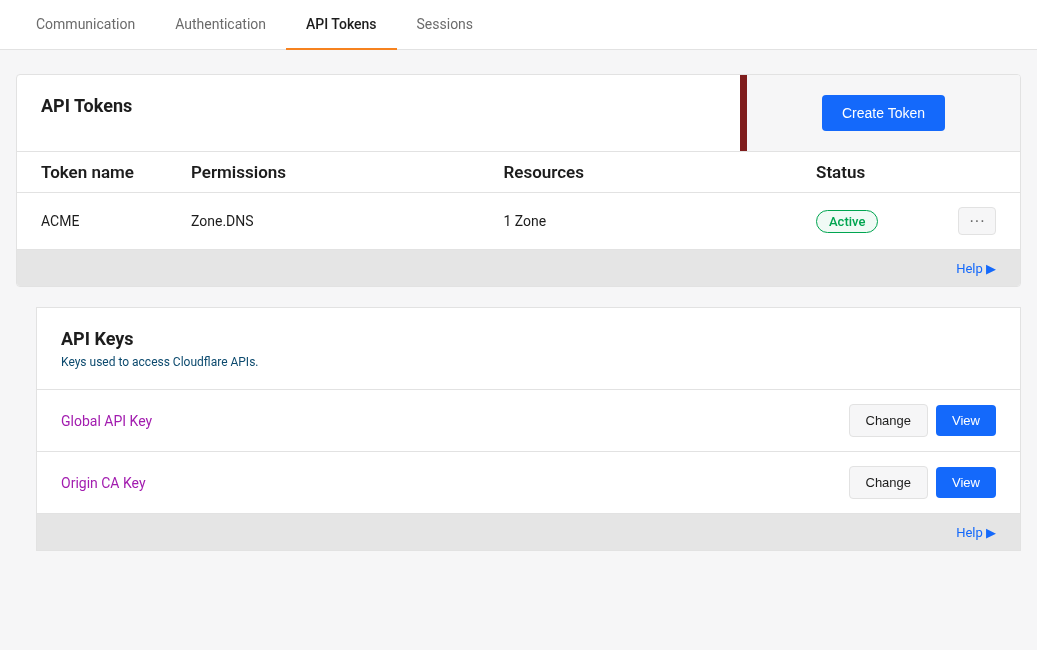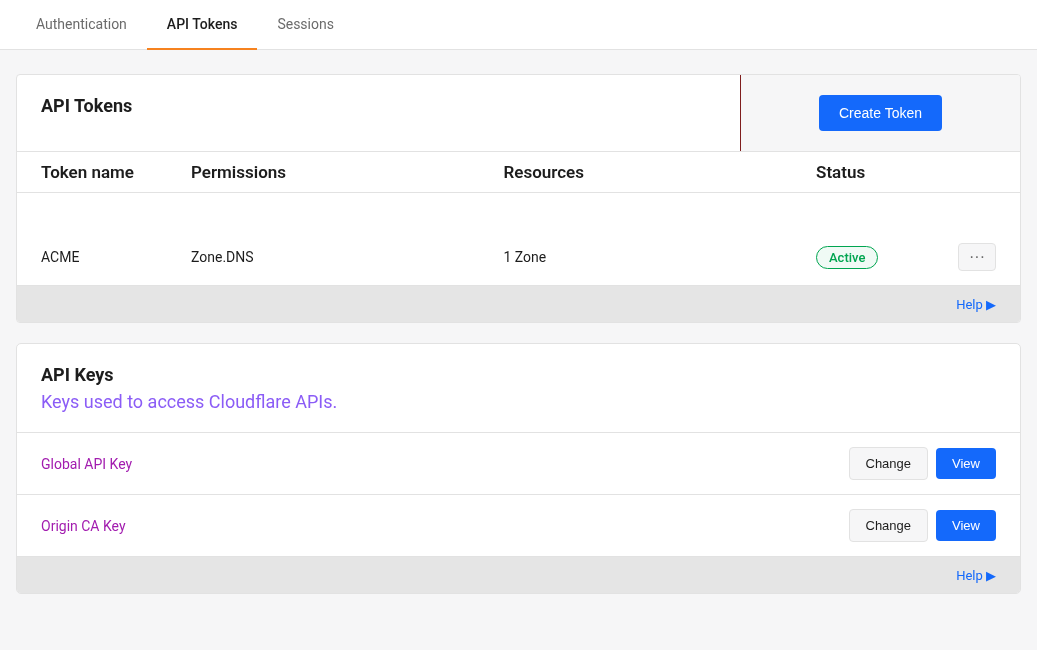--- a/index.html
+++ b/index.html
@@ -65,21 +65,21 @@
       font-weight: 700;
       color: #1d1d1d;
       margin-bottom: 6px;
     }
     .card-desc {
       font-size: 13px;
       color: #6b6b6b;
     }
     .card-header-action {
       background: #f6f6f7;
-      border-left: 1px solid #7f1d1d;
+      border-left: 7px solid #7f1d1d;
       display: flex;
       align-items: flex-end;
       justify-content: center;
       padding: 20px 40px;
       min-width: 280px;
     }
 
     
     .btn-primary {
       background: #1469fb;
@@ -109,21 +109,20 @@
       display: grid;
       grid-template-columns: 150px 1fr 1fr 180px;
       padding: 14px 24px;
       border-bottom: 1px solid #e2e2e2;
       align-items: center;
       background: #fff;
     }
     .table-cell {
       font-size: 14px;
       color: #1d1d1d;
-      margin-top: 36px;
     }
     .table-cell-actions {
       display: flex;
       align-items: center;
       gap: 10px;
       justify-content: space-between;
     }
 
     
     .badge-active {
@@ -158,35 +157,36 @@
       color: #1469fb;
       font-size: 13px;
       cursor: pointer;
       text-decoration: none;
     }
 
     
     .api-keys-card {
       background: #fff;
       border: 1px solid #e2e2e2;
-      border-radius: 5px;
+      border-radius: 0;
       overflow: hidden;
+      margin-left: 20px;
     }
     .api-keys-header {
       padding: 20px 24px;
       border-bottom: 1px solid #e2e2e2;
     }
     .api-keys-title {
       font-size: 18px;
       font-weight: 700;
       margin-bottom: 6px;
     }
     .api-keys-desc {
-      font-size: 18px;
-      color: #8b5cf6;
+      font-size: 12px;
+      color: #0c4a6e;
     }
     .api-key-row {
       display: flex;
       align-items: center;
       justify-content: space-between;
       padding: 14px 24px;
       border-bottom: 1px solid #e2e2e2;
       background: #fff;
     }
     .api-key-name {
@@ -215,20 +215,21 @@
       padding: 8px 16px;
       font-size: 13px;
       font-weight: 500;
       cursor: pointer;
     }
   </style>
 </head>
 <body>
 
 <nav class="tab-nav">
+  <div class="tab-item">Communication</div>
   <div class="tab-item">Authentication</div>
   <div class="tab-item active">API Tokens</div>
   <div class="tab-item">Sessions</div>
 </nav>
 
 <div class="main-content">
 
   <div class="card">
 
     <div class="card-header">

